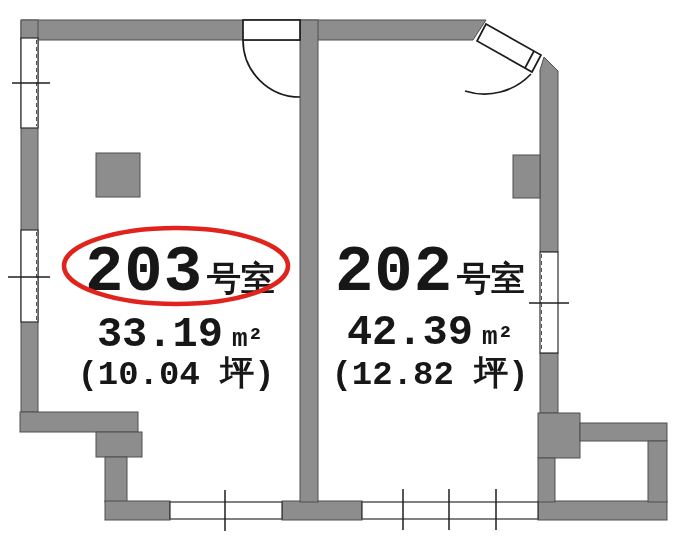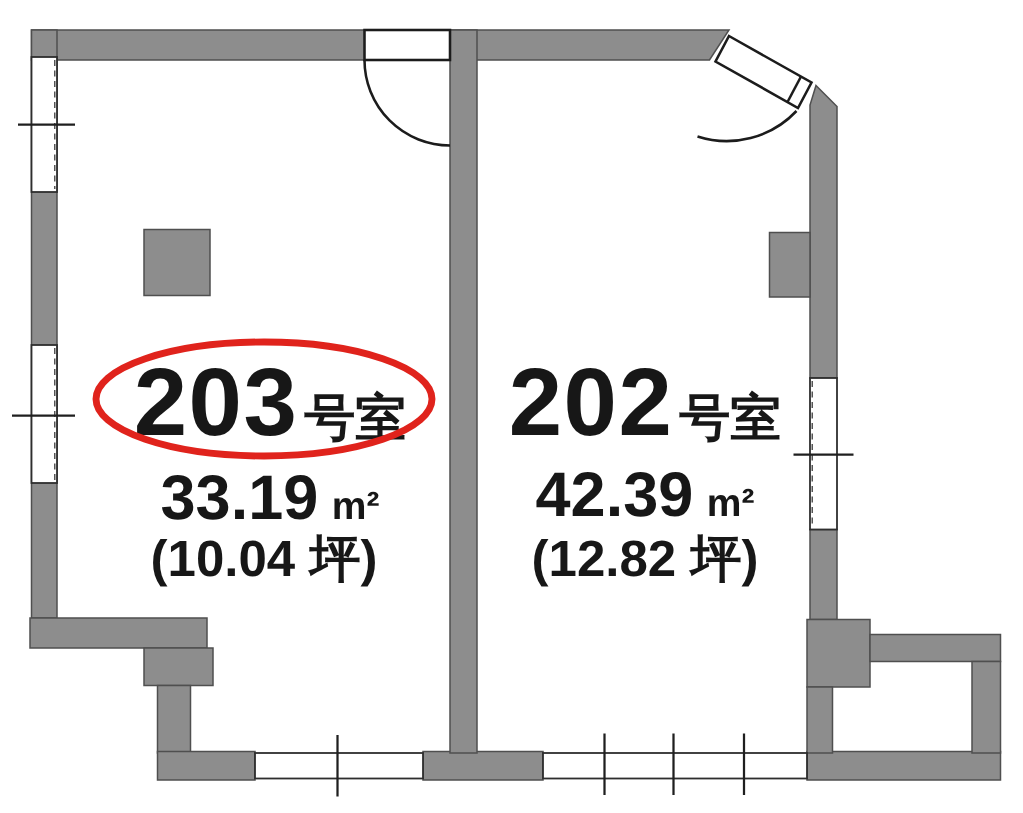--- a/index.html
+++ b/index.html
@@ -1,18 +1,18 @@
 <!DOCTYPE html>
 <html><head>
 <meta charset="utf-8">
 <style>
   html,body{margin:0;padding:0;background:#ffffff;}
   .canvas{
     position:relative;width:682px;height:542px;background:#ffffff;overflow:hidden;
-    font-family:Liberation Sans, sans-serif;
+    font-family:Liberation Mono, monospace;
   }
   svg{display:block;}
   .wall{stroke:#4f4f4f;stroke-width:1;}
   .win{fill:#ffffff;stroke:#2e2e2e;stroke-width:1.2;}
   .dash{stroke:#555555;stroke-width:1;stroke-dasharray:4 3;fill:none;}
   .tick{stroke:#1f1f1f;stroke-width:1.5;}
   .arc{fill:none;stroke:#1c1c1c;stroke-width:1.7;}
   .leaf{fill:#ffffff;stroke:#1c1c1c;stroke-width:1.7;}
   .room-label{font-weight:bold;text-anchor:middle;}
   .num{font-size:64px;letter-spacing:1px;}

